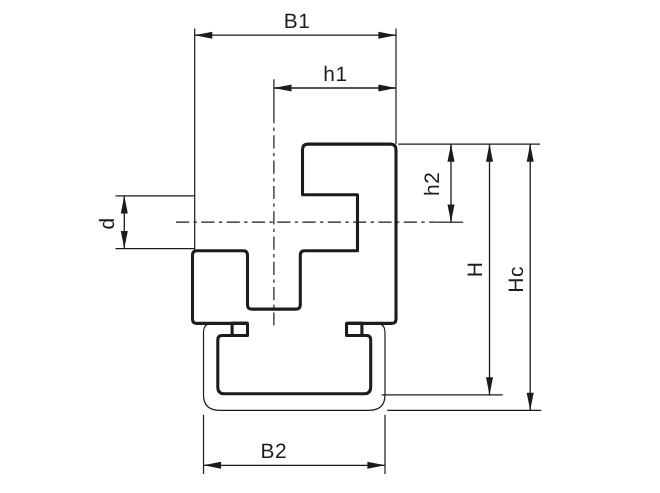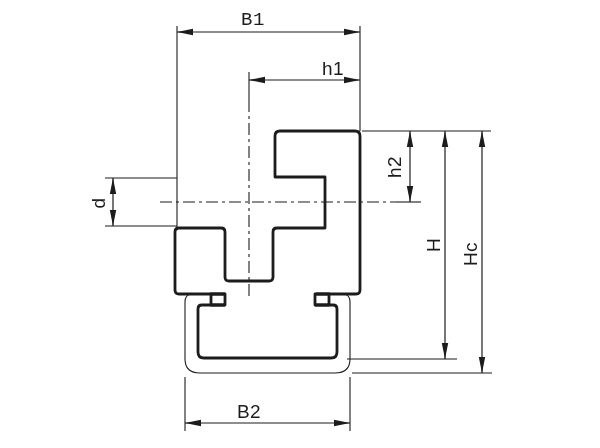--- a/index.html
+++ b/index.html
@@ -98,20 +98,20 @@
          L 315,305"></path>
     <rect class="thick" x="211" y="294" width="14" height="11"></rect>
     <rect class="thick" x="315" y="294" width="14" height="11"></rect>
 
     <path class="thin" d="M 191,294 Q 185,295 185,302
          L 185,359 Q 185,373 200,373
          L 335,373 Q 350,373 350,359
          L 350,302 Q 350,295 344,294"></path>
   </svg>
 
-  <span class="dim-label" style="left:253px; top:20px;font-family:Liberation Mono, monospace;">B1</span>
-  <span class="dim-label" style="left:305px; top:68px;margin-left:28px;">h1</span>
+  <span class="dim-label" style="left:270px; top:20px;">B1</span>
+  <span class="dim-label" style="left:305px; top:68px;">h1</span>
   <span class="dim-label rot" style="left:394px; top:167px;">h2</span>
   <span class="dim-label rot" style="left:98px;  top:203px;">d</span>
   <span class="dim-label rot" style="left:433px; top:245px;">H</span>
   <span class="dim-label rot" style="left:470px; top:254px;">Hc</span>
   <span class="dim-label" style="left:249px; top:411px;">B2</span>
 </div>
 
 </body></html>

